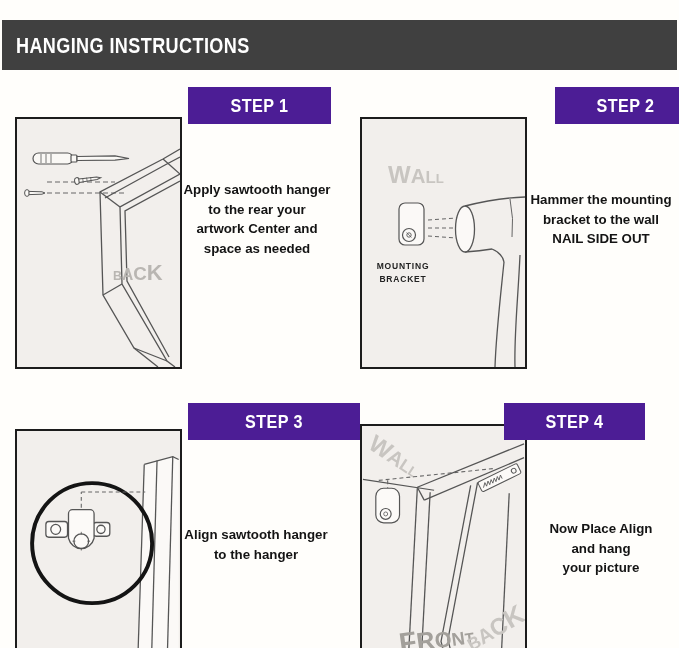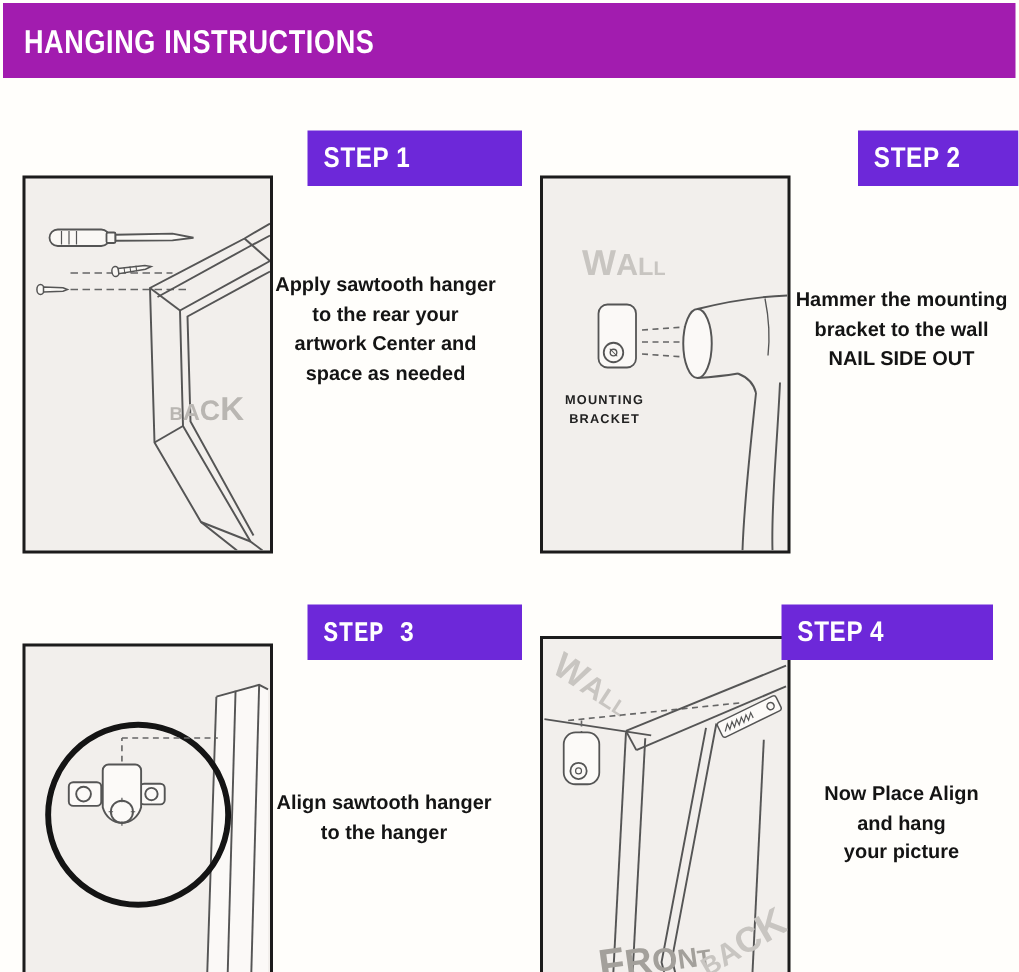--- a/index.html
+++ b/index.html
@@ -3,52 +3,52 @@
 <meta charset="utf-8">
 <style>
   html,body { margin:0; padding:0; background:#ffffff; }
   .page {
     position:relative; width:679px; height:648px;
     background:#fffefb; overflow:hidden;
     font-family:"Liberation Sans", sans-serif;
   }
   
   .banner {
-    position:absolute; left:2px; top:2px; width:675px; height:50px;
-    background:#a21caf;
+    position:absolute; left:2px; top:20px; width:675px; height:50px;
+    background:#404040;
   }
   .banner h1 {
     margin:0; padding-left:17px; color:#ffffff;
     font-size:22px; font-weight:bold; line-height:51px; letter-spacing:0.5px;
     transform:scaleX(0.82); transform-origin:left center; white-space:nowrap;
   }
   
   .illus {
     position:absolute; box-sizing:border-box;
     border:2px solid #1c1c1c; background:#f2efec; overflow:hidden;margin-top:30px;
   }
   #illus1 { left:15px;  top:87px;  width:167px; height:252px; }
   #illus2 { left:360px; top:87px;  width:167px; height:252px; }
   #illus3 { left:15px;  top:399px; width:167px; height:246px; }
   #illus4 { left:360px; top:394px; width:167px; height:254px; }
   .illus svg { display:block; width:100%; height:100%; }
   .illus text { font-family:"Liberation Sans", sans-serif; font-weight:bold; }
 
   
   .badge {
-    position:absolute; height:37px; background:#6d28d9; margin-left:17px;
+    position:absolute; height:37px; background:#4c1d95; text-align:center;
   }
   .badge span {
     display:block; color:#ffffff; font-weight:bold; font-size:19px;
     line-height:38px; letter-spacing:0.5px;
     transform:scaleX(0.85); transform-origin:center;
   }
   #badge1 { left:188px; top:87px;  width:143px; }
   #badge2 { left:555px; top:87px;  width:141px; }
-  #badge3 { left:188px; top:403px; width:143px;font-family:Liberation Mono, monospace; }
+  #badge3 { left:188px; top:403px; width:172px; }
   #badge4 { left:504px; top:403px; width:141px; }
 
   
   .desc {
     position:absolute; width:160px; text-align:center;
     font-weight:bold; font-size:13.3px; line-height:19.5px; color:#141414;
   }
   #desc1 { left:177px; top:167px; }
   #desc2 { left:521px; top:177px; }
   #desc3 { left:176px; top:512px; }

